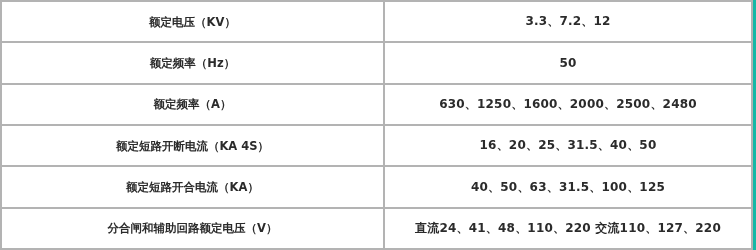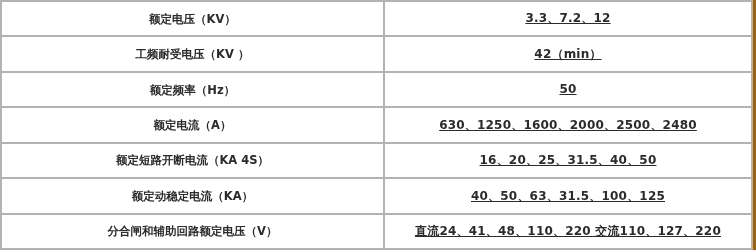--- a/index.html
+++ b/index.html
@@ -11,21 +11,21 @@
   body {
     width: 756px;
     height: 250px;
     overflow: hidden;
     font-family: "DejaVu Sans", "Liberation Sans", sans-serif;
   }
   #spec-table-wrap {
     width: 756px;
     height: 250px;
     box-sizing: border-box;
-    background: #a16207;
+    background: #14b8a6;
     display: block;
   }
   table.spec-table {
     width: 751px;
     height: 250px;
     border-collapse: collapse;
     table-layout: fixed;
     background: #ffffff;
   }
   table.spec-table col.col-param { width: 383px; }
@@ -46,56 +46,51 @@
     letter-spacing: 0px;
     white-space: nowrap;
     overflow: hidden;
   }
   table.spec-table td.param-cell {
     font-size: 11.5px;
   }
   table.spec-table td.value-cell {
     font-size: 12px;
     letter-spacing: 0.2px;
-    text-decoration: underline;
   }
 </style>
 </head>
 <body>
 
 <div id="spec-table-wrap">
   <table class="spec-table">
     <colgroup>
       <col class="col-param">
       <col class="col-value">
     </colgroup>
     <tbody id="spec-table-body">
 
     <tr class="spec-row">
           <td class="param-cell">额定电压（KV）</td>
           <td class="value-cell">3.3、7.2、12</td>
         </tr>
         <tr class="spec-row">
-          <td class="param-cell">工频耐受电压（KV ）</td>
-          <td class="value-cell">42（min）</td>
-        </tr>
-        <tr class="spec-row">
           <td class="param-cell">额定频率（Hz）</td>
           <td class="value-cell">50</td>
         </tr>
         <tr class="spec-row">
-          <td class="param-cell">额定电流（A）</td>
+          <td class="param-cell">额定频率（A）</td>
           <td class="value-cell">630、1250、1600、2000、2500、2480</td>
         </tr>
         <tr class="spec-row">
           <td class="param-cell">额定短路开断电流（KA 4S）</td>
           <td class="value-cell">16、20、25、31.5、40、50</td>
         </tr>
         <tr class="spec-row">
-          <td class="param-cell">额定动稳定电流（KA）</td>
+          <td class="param-cell">额定短路开合电流（KA）</td>
           <td class="value-cell">40、50、63、31.5、100、125</td>
         </tr>
         <tr class="spec-row">
           <td class="param-cell">分合闸和辅助回路额定电压（V）</td>
           <td class="value-cell">直流24、41、48、110、220 交流110、127、220</td>
         </tr>
       </tbody>
   </table>
 </div>
 

